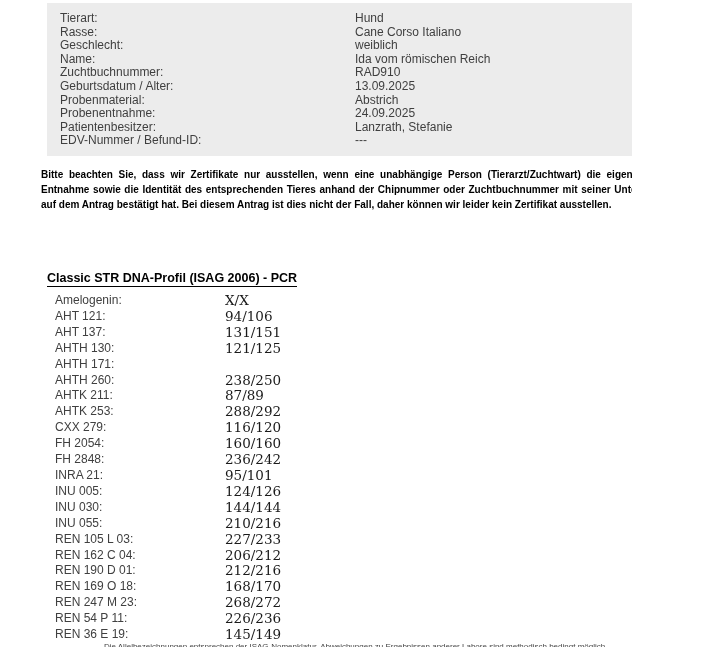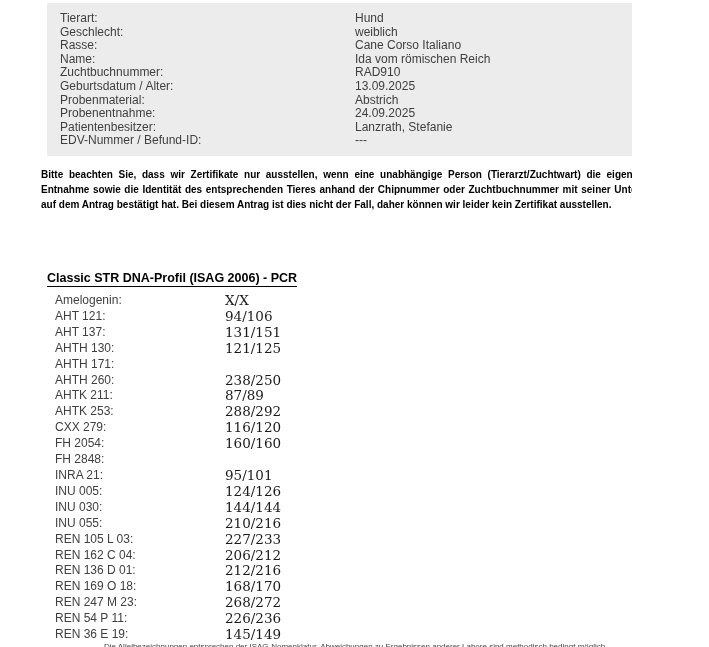--- a/index.html
+++ b/index.html
@@ -108,27 +108,27 @@
 <div class="page">
 
   <section class="info-box">
     <div>
   <div class="info-row">
     <span class="info-label">Tierart:</span>
     <span class="info-value">Hund</span>
   </div>
 
   <div class="info-row">
+    <span class="info-label">Rasse:</span>
+    <span class="info-value">Cane Corso Italiano</span>
+  </div>
+
+  <div class="info-row">
     <span class="info-label">Geschlecht:</span>
     <span class="info-value">weiblich</span>
-  </div>
-
-  <div class="info-row">
-    <span class="info-label">Rasse:</span>
-    <span class="info-value">Cane Corso Italiano</span>
   </div>
 
   <div class="info-row">
     <span class="info-label">Name:</span>
     <span class="info-value">Ida vom römischen Reich</span>
   </div>
 
   <div class="info-row">
     <span class="info-label">Zuchtbuchnummer:</span>
     <span class="info-value">RAD910</span>
@@ -212,20 +212,21 @@
     <span class="marker-value">116/120</span>
   </div>
 
   <div class="marker-row">
     <span class="marker-name">FH 2054:</span>
     <span class="marker-value">160/160</span>
   </div>
 
   <div class="marker-row">
     <span class="marker-name">FH 2848:</span>
+    <span class="marker-value">236/242</span>
   </div>
 
   <div class="marker-row">
     <span class="marker-name">INRA 21:</span>
     <span class="marker-value">95/101</span>
   </div>
 
   <div class="marker-row">
     <span class="marker-name">INU 005:</span>
     <span class="marker-value">124/126</span>
@@ -245,21 +246,21 @@
     <span class="marker-name">REN 105 L 03:</span>
     <span class="marker-value">227/233</span>
   </div>
 
   <div class="marker-row">
     <span class="marker-name">REN 162 C 04:</span>
     <span class="marker-value">206/212</span>
   </div>
 
   <div class="marker-row">
-    <span class="marker-name">REN 136 D 01:</span>
+    <span class="marker-name">REN 190 D 01:</span>
     <span class="marker-value">212/216</span>
   </div>
 
   <div class="marker-row">
     <span class="marker-name">REN 169 O 18:</span>
     <span class="marker-value">168/170</span>
   </div>
 
   <div class="marker-row">
     <span class="marker-name">REN 247 M 23:</span>

